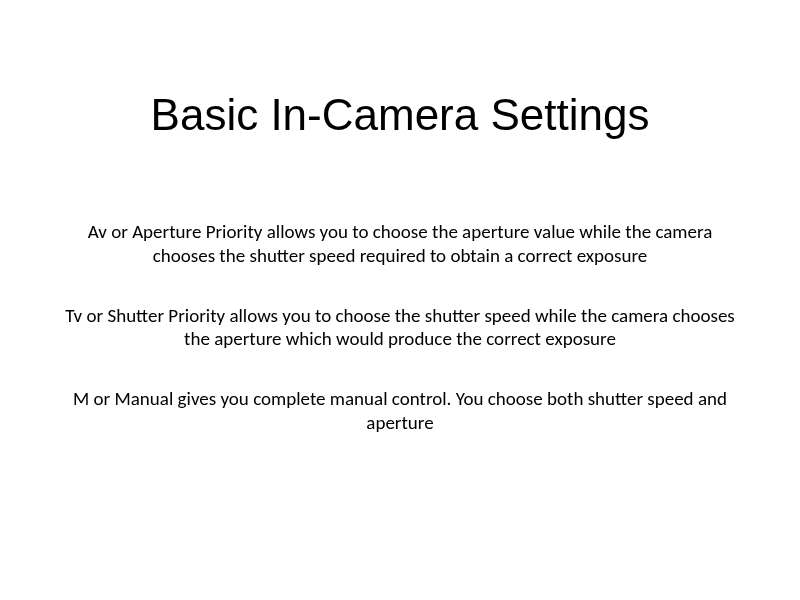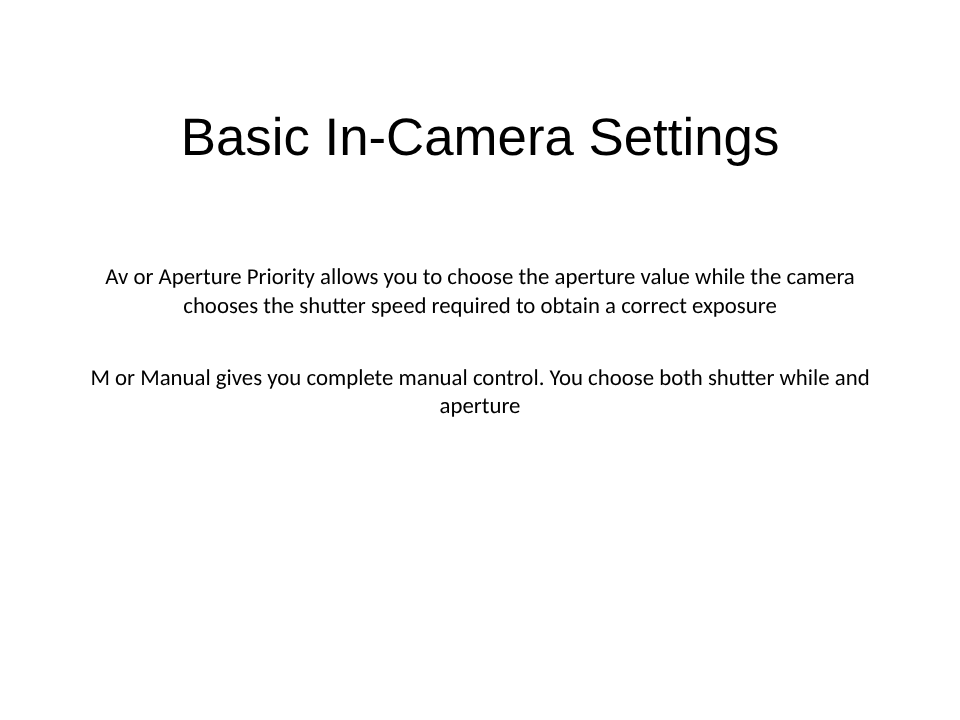--- a/index.html
+++ b/index.html
@@ -30,15 +30,16 @@
     font-family: Calibri, "Segoe UI", Arial, sans-serif;
   }
 </style>
 </head>
 <body>
 
 <div class="slide">
   <h1 class="title">Basic In-Camera Settings</h1>
   <div class="body">
     <p class="para">Av or Aperture Priority allows you to choose the aperture value while the camera chooses the shutter speed required to obtain a correct exposure</p>
-    <p class="para">M or Manual gives you complete manual control.  You choose both shutter while and aperture</p>
+    <p class="para">Tv or Shutter Priority allows you to choose the shutter speed while the camera chooses the aperture which would produce the correct exposure</p>
+    <p class="para">M or Manual gives you complete manual control.  You choose both shutter speed and aperture</p>
   </div>
 </div>
 
 </body></html>

